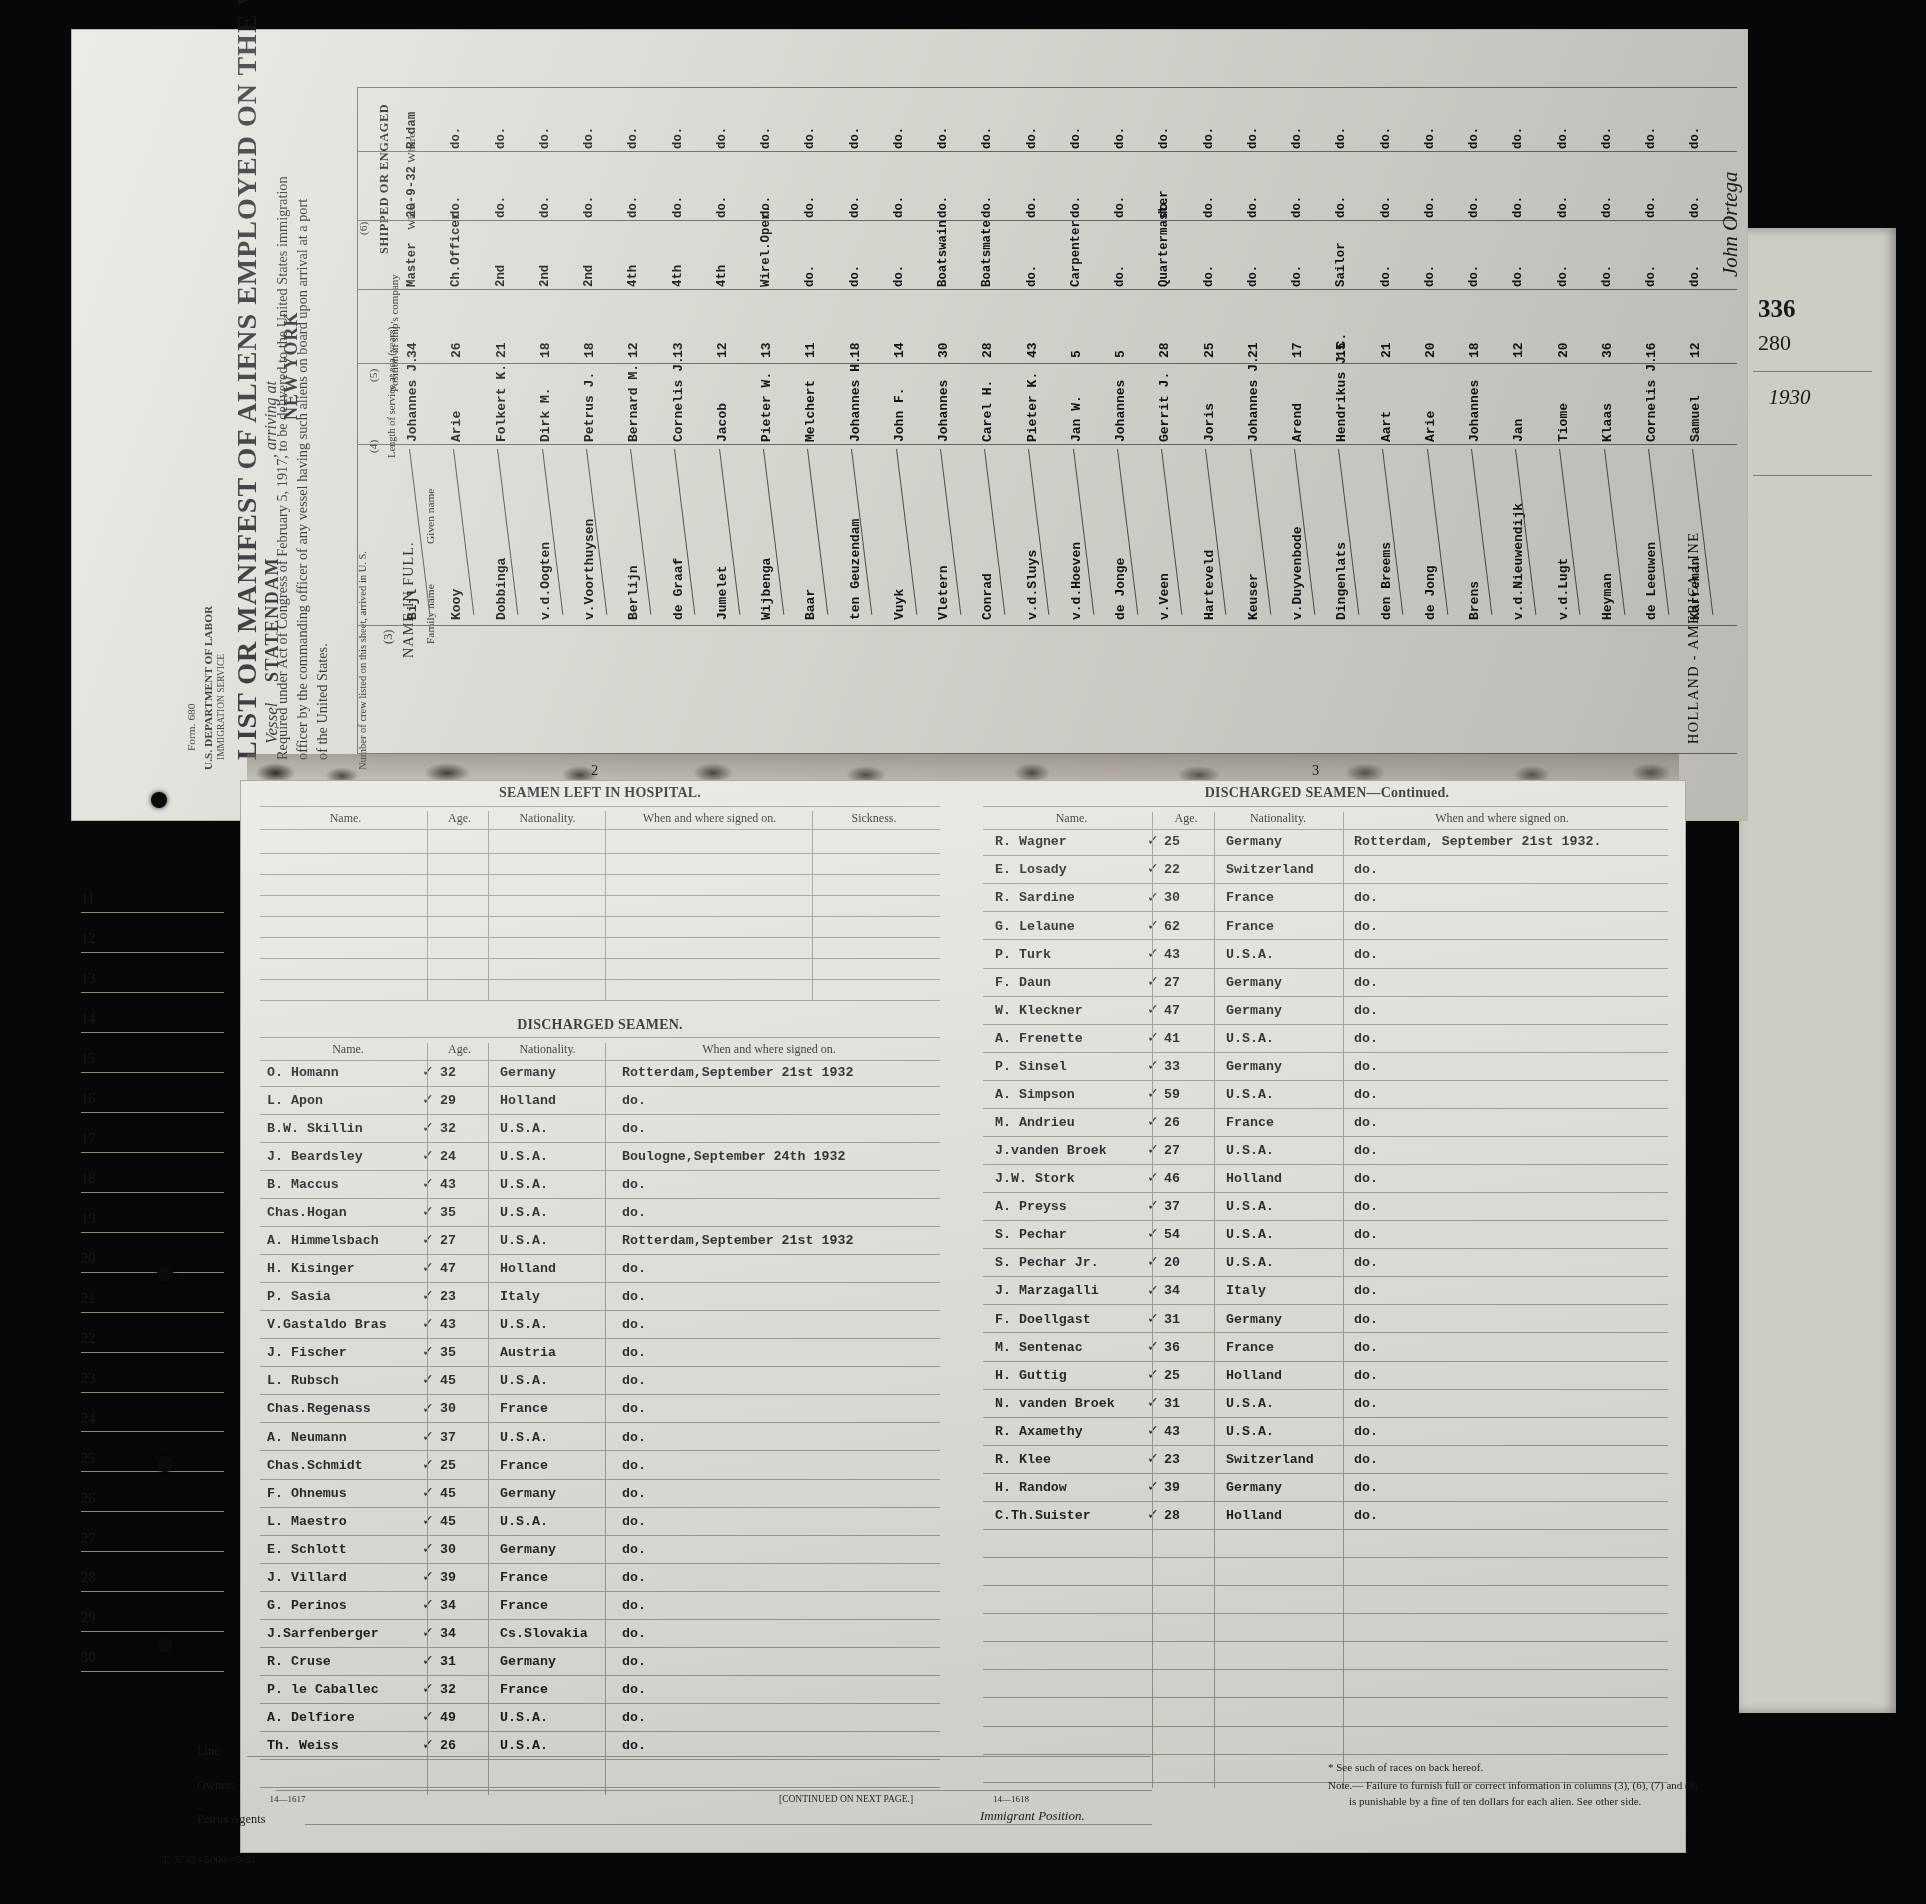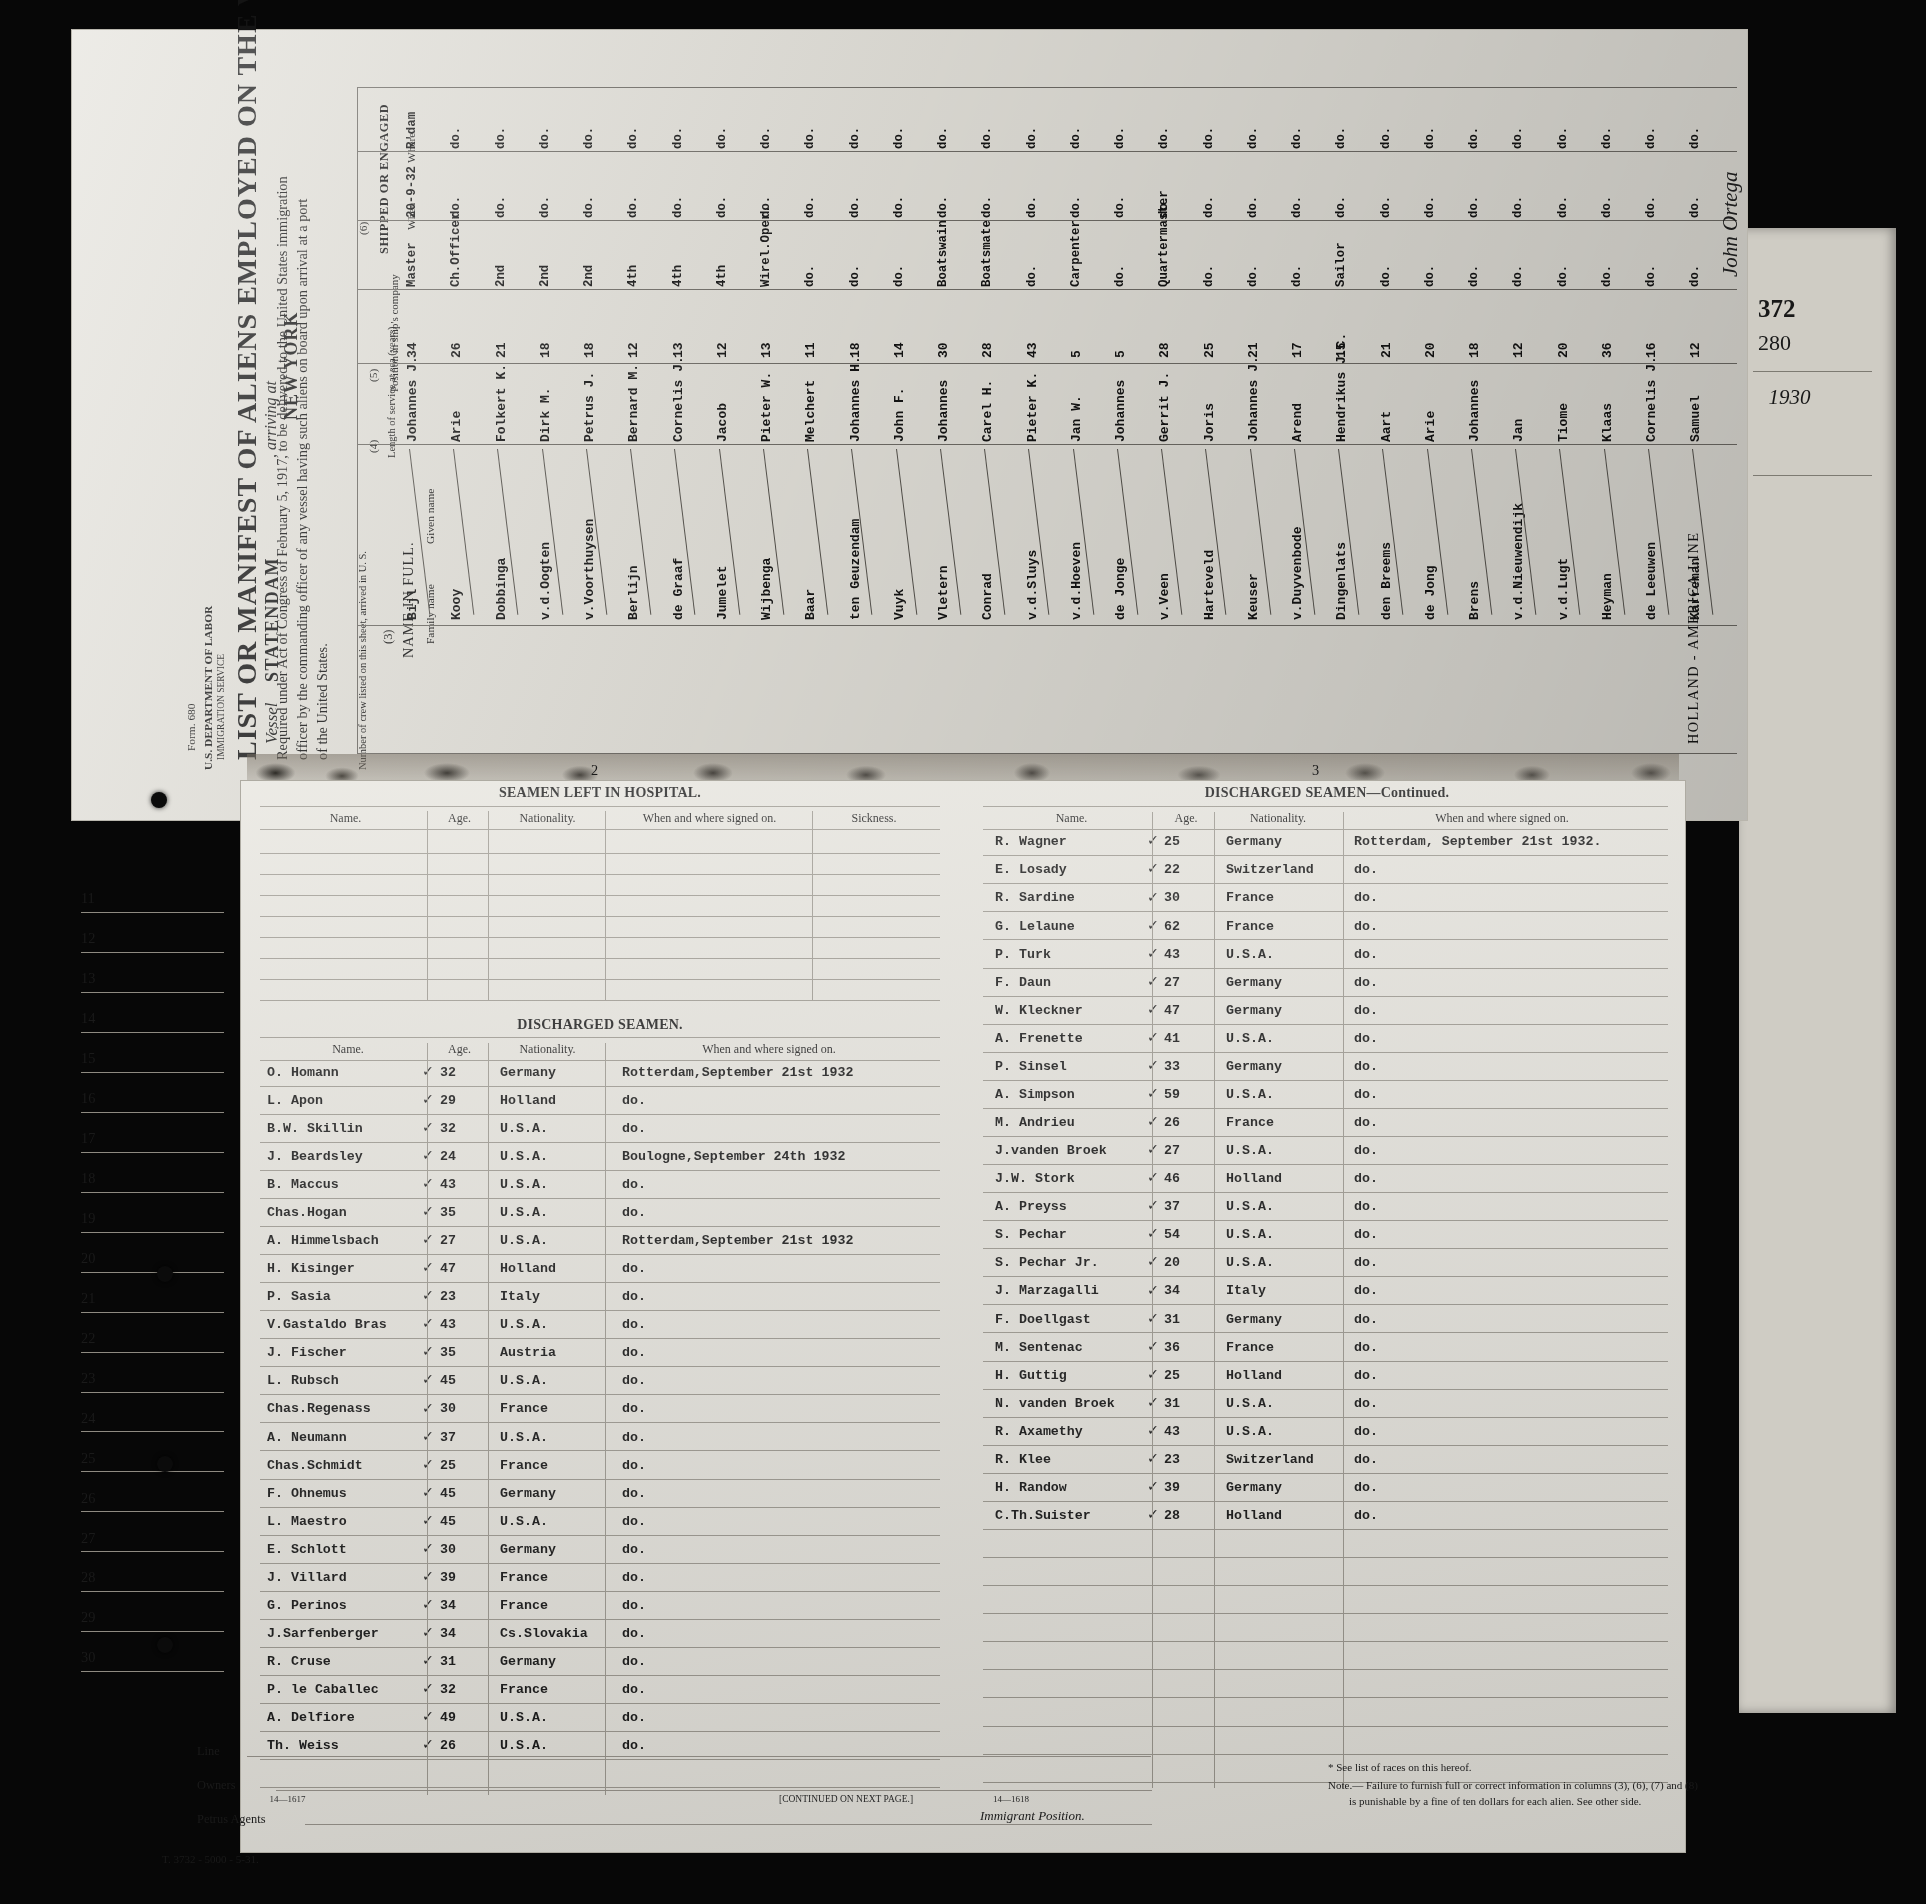--- a/index.html
+++ b/index.html
@@ -107,21 +107,21 @@
     color:#222;transform:rotate(-90deg);transform-origin:0 0;white-space:nowrap;
   }
 </style>
 </head>
 <body>
 
 <div id="page">
   <div class="frame"></div>
 
   <div class="right-strip">
-    <div class="rnum" style="left:19px;top:67px;font-size:25px;font-weight:bold;">372</div>
+    <div class="rnum" style="left:19px;top:67px;font-size:25px;font-weight:bold;">336</div>
     <div class="rnum" style="left:19px;top:102px;font-size:22px;">280</div>
     <div class="rnum" style="left:29.5px;top:157px;font-size:21px;font-style:italic;">1930</div>
     <div style="position:absolute;left:14.3px;top:143px;width:119px;height:0.5px;background:#7d7a72;"></div>
     <div style="position:absolute;left:14.3px;top:247px;width:119px;height:0.5px;background:#7d7a72;"></div>
   </div>
 
   <div class="top-sheet">
 
     <div class="title-block">
       <div class="vtext" style="left:57px;top:685px;font-size:28px;font-weight:bold;letter-spacing:1px;">LIST OR MANIFEST OF ALIENS EMPLOYED ON THE VESSEL AS MEMBERS OF CREW</div>
@@ -814,19 +814,19 @@
 
   <div class="footnote" style="left:197px;top:1744px;font-size:12.4px;">Line</div>
   <div style="position:absolute;left:247px;top:1756px;width:904px;height:0.5px;background:#8b8780;"></div>
   <div class="footnote" style="left:197px;top:1778px;font-size:12.4px;">Owners</div>
   <div style="position:absolute;left:276px;top:1790px;width:876px;height:0.5px;background:#8b8780;"></div>
   <div class="footnote" style="left:197px;top:1812px;font-size:12.4px;">Petrus Agents</div>
   <div style="position:absolute;left:305px;top:1824px;width:847px;height:0.5px;background:#8b8780;"></div>
 
   <div class="footnote" style="left:980px;top:1808px;font-size:13px;font-style:italic;">Immigrant Position.</div>
 
-  <div class="footnote" style="left:1328px;top:1761px;font-size:11px;">* See list of races on this hereof.</div>
+  <div class="footnote" style="left:1328px;top:1761px;font-size:11px;">* See such of races on back hereof.</div>
   <div class="footnote" style="left:1328px;top:1779px;font-size:11px;">Note.— Failure to furnish full or correct information in columns (3), (6), (7) and (8)</div>
   <div class="footnote" style="left:1349px;top:1795px;font-size:11px;">is punishable by a fine of ten dollars for each alien.  See other side.</div>
 
   <div class="footnote" style="left:162px;top:1853px;font-size:11px;">T. 3732 - 5000 - 5-31.</div>
 </div>
 
 
 </body></html>

